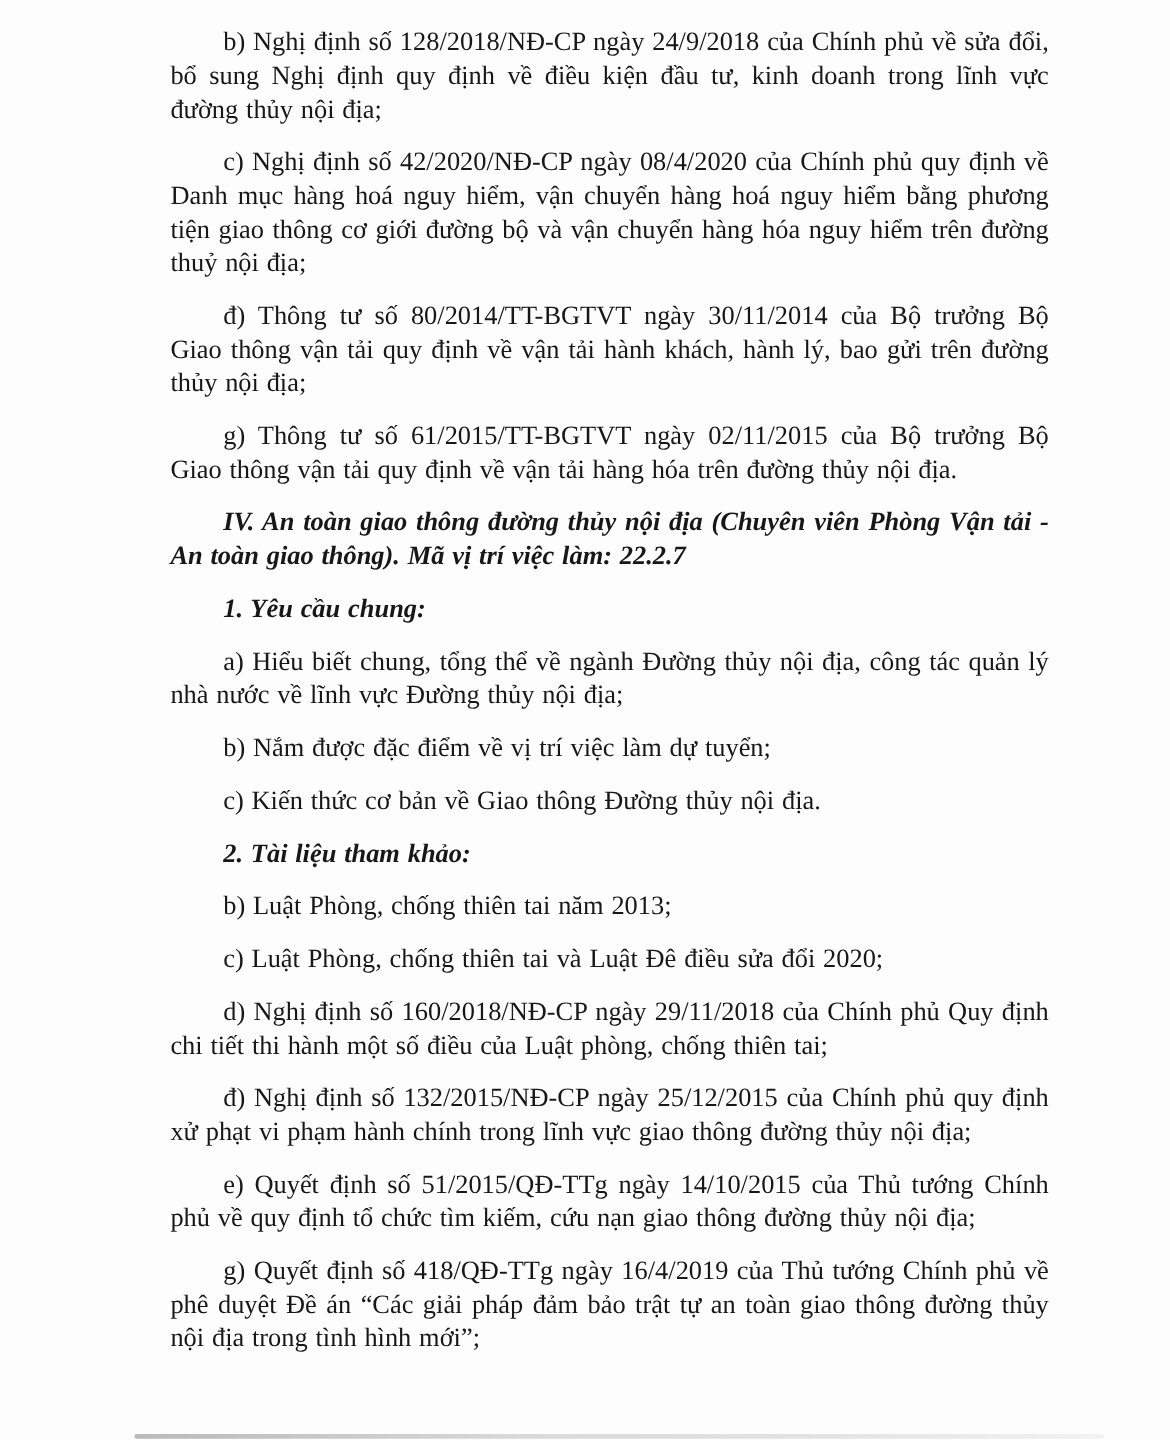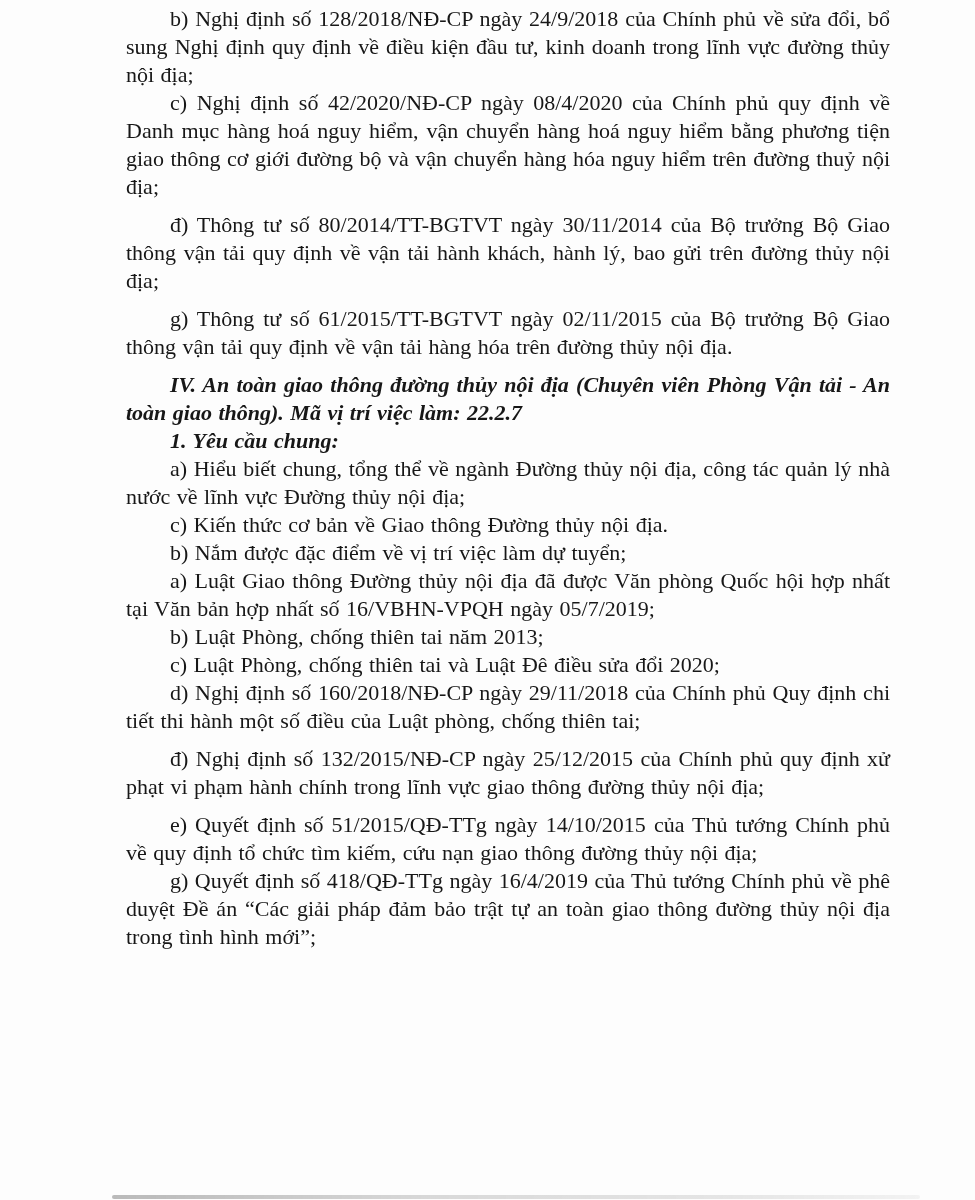--- a/index.html
+++ b/index.html
@@ -13,21 +13,21 @@
     height: 1200px;
     background: #fdfdfd;
     overflow: hidden;
     font-family: "Liberation Serif", "DejaVu Serif", serif;
     color: #171717;
   }
   .content {
     padding: 5px 85px 0 126px; 
   }
   .content p {
-    margin: 0;
+    margin: 16px;
     font-size: 22px;
     line-height: 28px;
     text-align: justify;
     text-indent: 44px;
     word-spacing: 1px;
   }
   .content p.sp { margin-top: 10px; }
   .content p.b  { font-weight: bold; font-style: italic; }
   
   .scan-bar {
@@ -50,23 +50,23 @@
 
 <div class="page">
   <div class="content">
     <p>b) Nghị định số 128/2018/NĐ-CP ngày 24/9/2018 của Chính phủ về sửa đổi, bổ sung Nghị định quy định về điều kiện đầu tư, kinh doanh trong lĩnh vực đường thủy nội địa;</p>
     <p>c) Nghị định số 42/2020/NĐ-CP ngày 08/4/2020 của Chính phủ quy định về Danh mục hàng hoá nguy hiểm, vận chuyển hàng hoá nguy hiểm bằng phương tiện giao thông cơ giới đường bộ và vận chuyển hàng hóa nguy hiểm trên đường thuỷ nội địa;</p>
     <p class="sp">đ) Thông tư số 80/2014/TT-BGTVT ngày 30/11/2014 của Bộ trưởng Bộ Giao thông vận tải quy định về vận tải hành khách, hành lý, bao gửi trên đường thủy nội địa;</p>
     <p class="sp">g) Thông tư số 61/2015/TT-BGTVT ngày 02/11/2015 của Bộ trưởng Bộ Giao thông vận tải quy định về vận tải hàng hóa trên đường thủy nội địa.</p>
     <p class="sp b">IV. An toàn giao thông đường thủy nội địa (Chuyên viên Phòng Vận tải - An toàn giao thông). Mã vị trí việc làm: 22.2.7</p>
     <p class="b">1. Yêu cầu chung:</p>
     <p>a)  Hiểu biết chung, tổng thể về ngành Đường thủy nội địa, công tác quản lý nhà nước về lĩnh vực Đường thủy nội địa;</p>
+    <p>b)  Nắm được đặc điểm về vị trí việc làm dự tuyển;</p>
     <p>c)  Kiến thức cơ bản về Giao thông Đường thủy nội địa.</p>
-    <p>b)  Nắm được đặc điểm về vị trí việc làm dự tuyển;</p>
-    <p>a) Luật Giao thông Đường thủy nội địa đã được Văn phòng Quốc hội hợp nhất tại Văn bản hợp nhất số 16/VBHN-VPQH ngày 05/7/2019;</p>
+    <p class="b">2. Tài liệu tham khảo:</p>
     <p>b) Luật Phòng, chống thiên tai năm 2013;</p>
     <p>c) Luật Phòng, chống thiên tai và Luật Đê điều sửa đổi 2020;</p>
     <p>d) Nghị định số 160/2018/NĐ-CP ngày 29/11/2018 của Chính phủ  Quy định chi tiết thi hành một số điều của Luật phòng, chống thiên tai;</p>
     <p class="sp">đ) Nghị định số 132/2015/NĐ-CP ngày 25/12/2015 của Chính phủ quy định xử phạt vi phạm hành chính trong lĩnh vực giao thông đường thủy nội địa;</p>
     <p class="sp">e) Quyết định số 51/2015/QĐ-TTg ngày 14/10/2015 của Thủ tướng Chính phủ về quy định tổ chức tìm kiếm, cứu nạn giao thông đường thủy nội địa;</p>
     <p>g) Quyết định số 418/QĐ-TTg ngày 16/4/2019 của Thủ tướng Chính phủ về phê duyệt Đề án “Các giải pháp đảm bảo trật tự an toàn giao thông đường thủy nội địa trong tình hình mới”;</p>
   </div>
   <div class="scan-bar"></div>
 </div>
 

